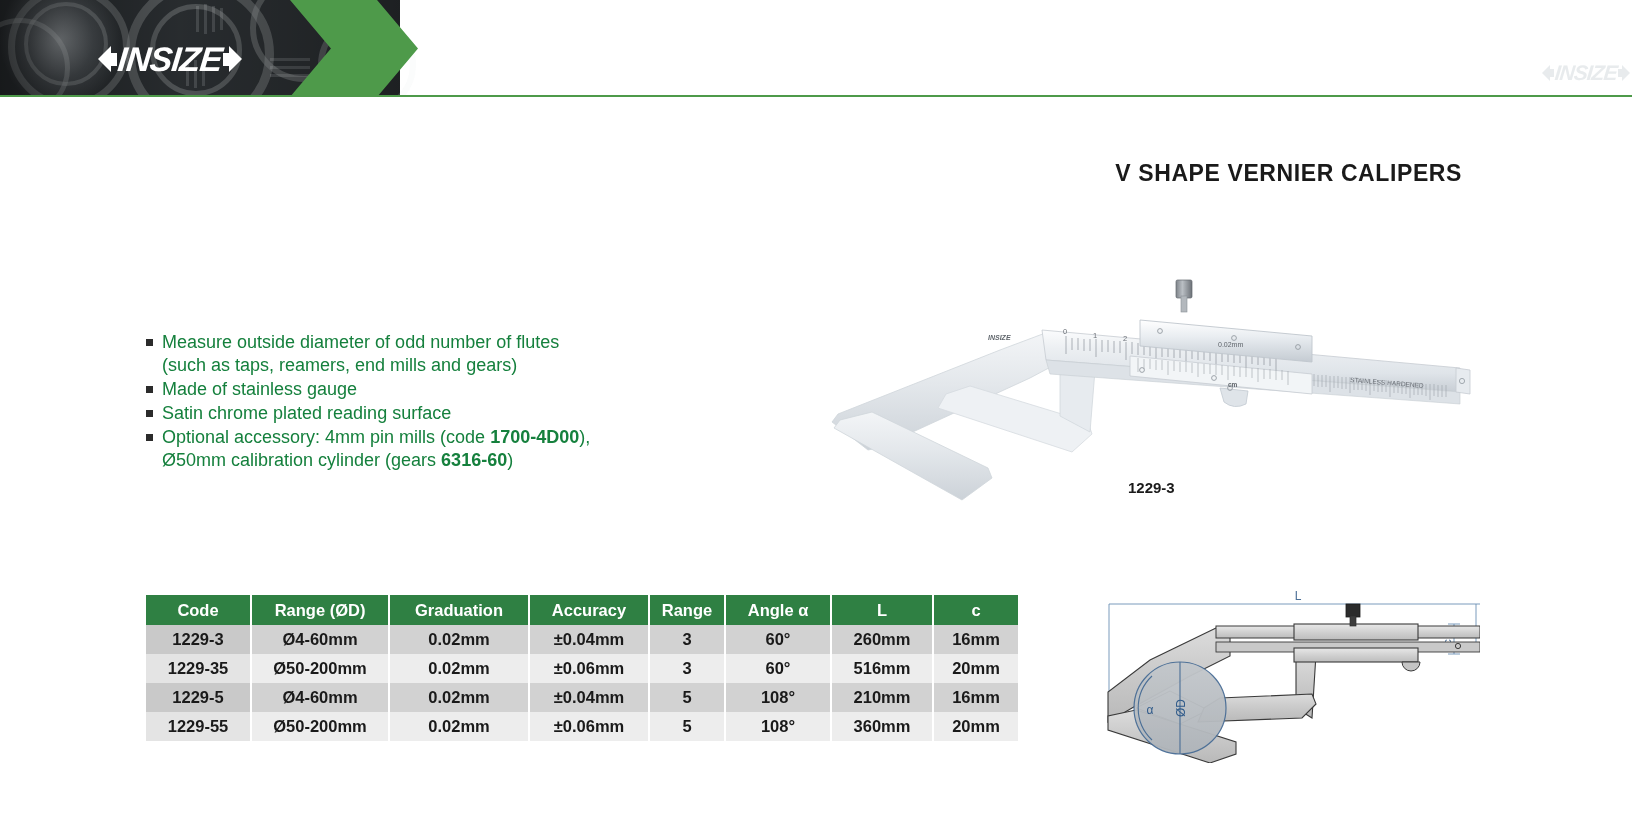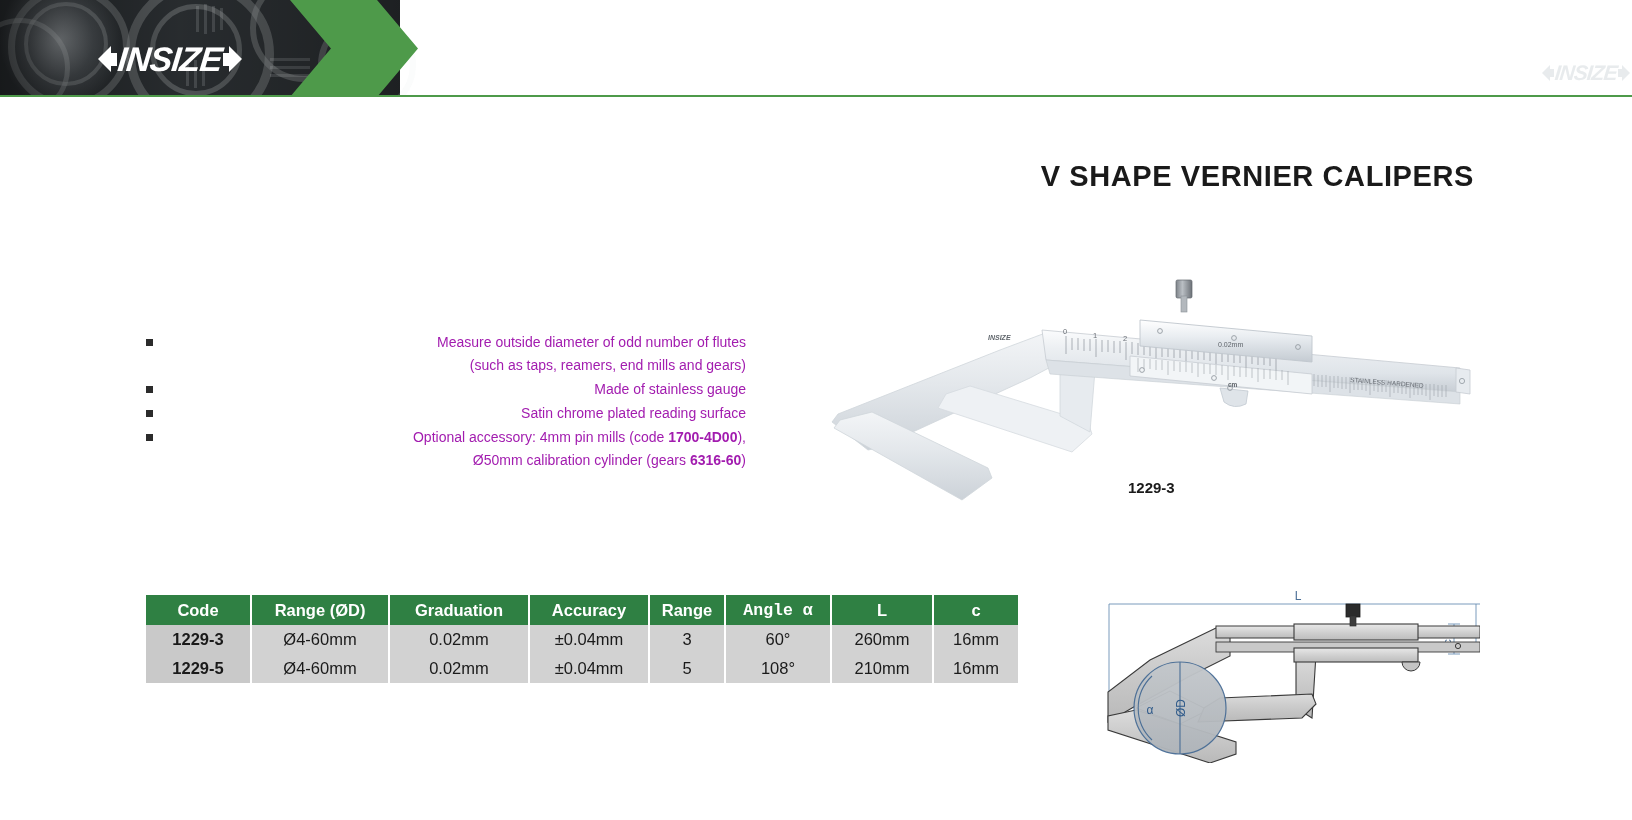--- a/index.html
+++ b/index.html
@@ -80,33 +80,33 @@
   .logo-watermark .arr-r{
     border-top:8px solid transparent;border-bottom:8px solid transparent;
     border-left:8px solid #e4e8ea;
   }
   .header-rule{
     position:absolute;left:0;top:95px;width:1632px;height:3px;background:#4e9a4a;
   }
 
   
   .page-title{
-    position:absolute;right:158px;top:160px;
-    font-size:29px;font-weight:bold;letter-spacing:.6px;color:#1a1a1a;
+    position:absolute;right:170px;top:160px;
+    font-size:23px;font-weight:bold;letter-spacing:.6px;color:#1a1a1a;
     white-space:nowrap;
     margin-left:26px;
   }
 
   
   .features{
     position:absolute;left:146px;top:331px;width:600px;
   }
   .feature{
     display:flex;align-items:flex-start;
-    font-size:14px;line-height:23px;color:#a21caf;margin-bottom:1px;text-align:right;
+    font-size:18px;line-height:23px;color:#15803d;margin-bottom:1px;
   }
   .feature .bullet{
     width:7px;height:7px;background:#2b2b2b;flex:0 0 auto;
     margin:8px 9px 0 0;
   }
   .feature .ftext{flex:1;}
   .feature b{font-weight:bold;}
 
   
   .photo-area{position:absolute;left:820px;top:262px;width:660px;height:250px;}
@@ -126,34 +126,34 @@
     background:#2f8043;color:#ffffff;font-weight:bold;
     font-size:16.5px;
     padding:5px 6px;text-align:center;
     border-right:2px solid #ffffff;
     height:20px;
   }
   .spec-table th:last-child{border-right:none;}
   .spec-table td{
     padding:4px 8px;text-align:center;color:#1a1a1a;
     border-right:2px solid #ffffff;
-    height:21px;white-space:nowrap;
+    height:21px;white-space:nowrap;font-weight:bold;
   }
   .spec-table td:last-child{border-right:none;}
   .spec-table td.code{font-weight:bold;}
   .spec-table tr.odd td{background:#d2d2d2;}
   .spec-table tr.even td{background:#ededed;}
   .spec-table tr.odd td.code{background:#c9c9c9;}
   .spec-table tr.even td.code{background:#e4e4e4;}
   .c-code{width:92px;}
   .c-range{width:124px;}
   .c-grad{width:126px;}
   .c-acc{width:106px;}
   .c-flutes{width:62px;}
-  .c-angle{width:92px;font-family:Liberation Mono, monospace;}
+  .c-angle{width:92px;}
   .c-L{width:88px;}
   .c-c{width:72px;}
 
   
   .drawing{position:absolute;left:1040px;top:558px;width:440px;height:205px;}
 </style>
 </head>
 <body>
 
 <div class="header">
@@ -431,30 +431,50 @@
     <tr class="odd">
       <td class="code">1229-3</td>
       <td>Ø4-60mm</td>
       <td>0.02mm</td>
       <td>±0.04mm</td>
       <td>3</td>
       <td>60°</td>
       <td>260mm</td>
       <td>16mm</td>
     </tr>
+    <tr class="even">
+      <td class="code">1229-35</td>
+      <td>Ø50-200mm</td>
+      <td>0.02mm</td>
+      <td>±0.06mm</td>
+      <td>3</td>
+      <td>60°</td>
+      <td>516mm</td>
+      <td>20mm</td>
+    </tr>
     <tr class="odd">
       <td class="code">1229-5</td>
       <td>Ø4-60mm</td>
       <td>0.02mm</td>
       <td>±0.04mm</td>
       <td>5</td>
       <td>108°</td>
       <td>210mm</td>
       <td>16mm</td>
     </tr>
+    <tr class="even">
+      <td class="code">1229-55</td>
+      <td>Ø50-200mm</td>
+      <td>0.02mm</td>
+      <td>±0.06mm</td>
+      <td>5</td>
+      <td>108°</td>
+      <td>360mm</td>
+      <td>20mm</td>
+    </tr>
   </tbody>
 </table>
 
 <div class="drawing">
   <svg width="440" height="205" viewBox="0 0 440 205">
     <defs>
       <linearGradient id="tdBody" x1="0" y1="0" x2="0" y2="1">
         <stop offset="0%" stop-color="#dcdcdc"></stop>
         <stop offset="50%" stop-color="#c9c9c9"></stop>
         <stop offset="100%" stop-color="#b9b9b9"></stop>

